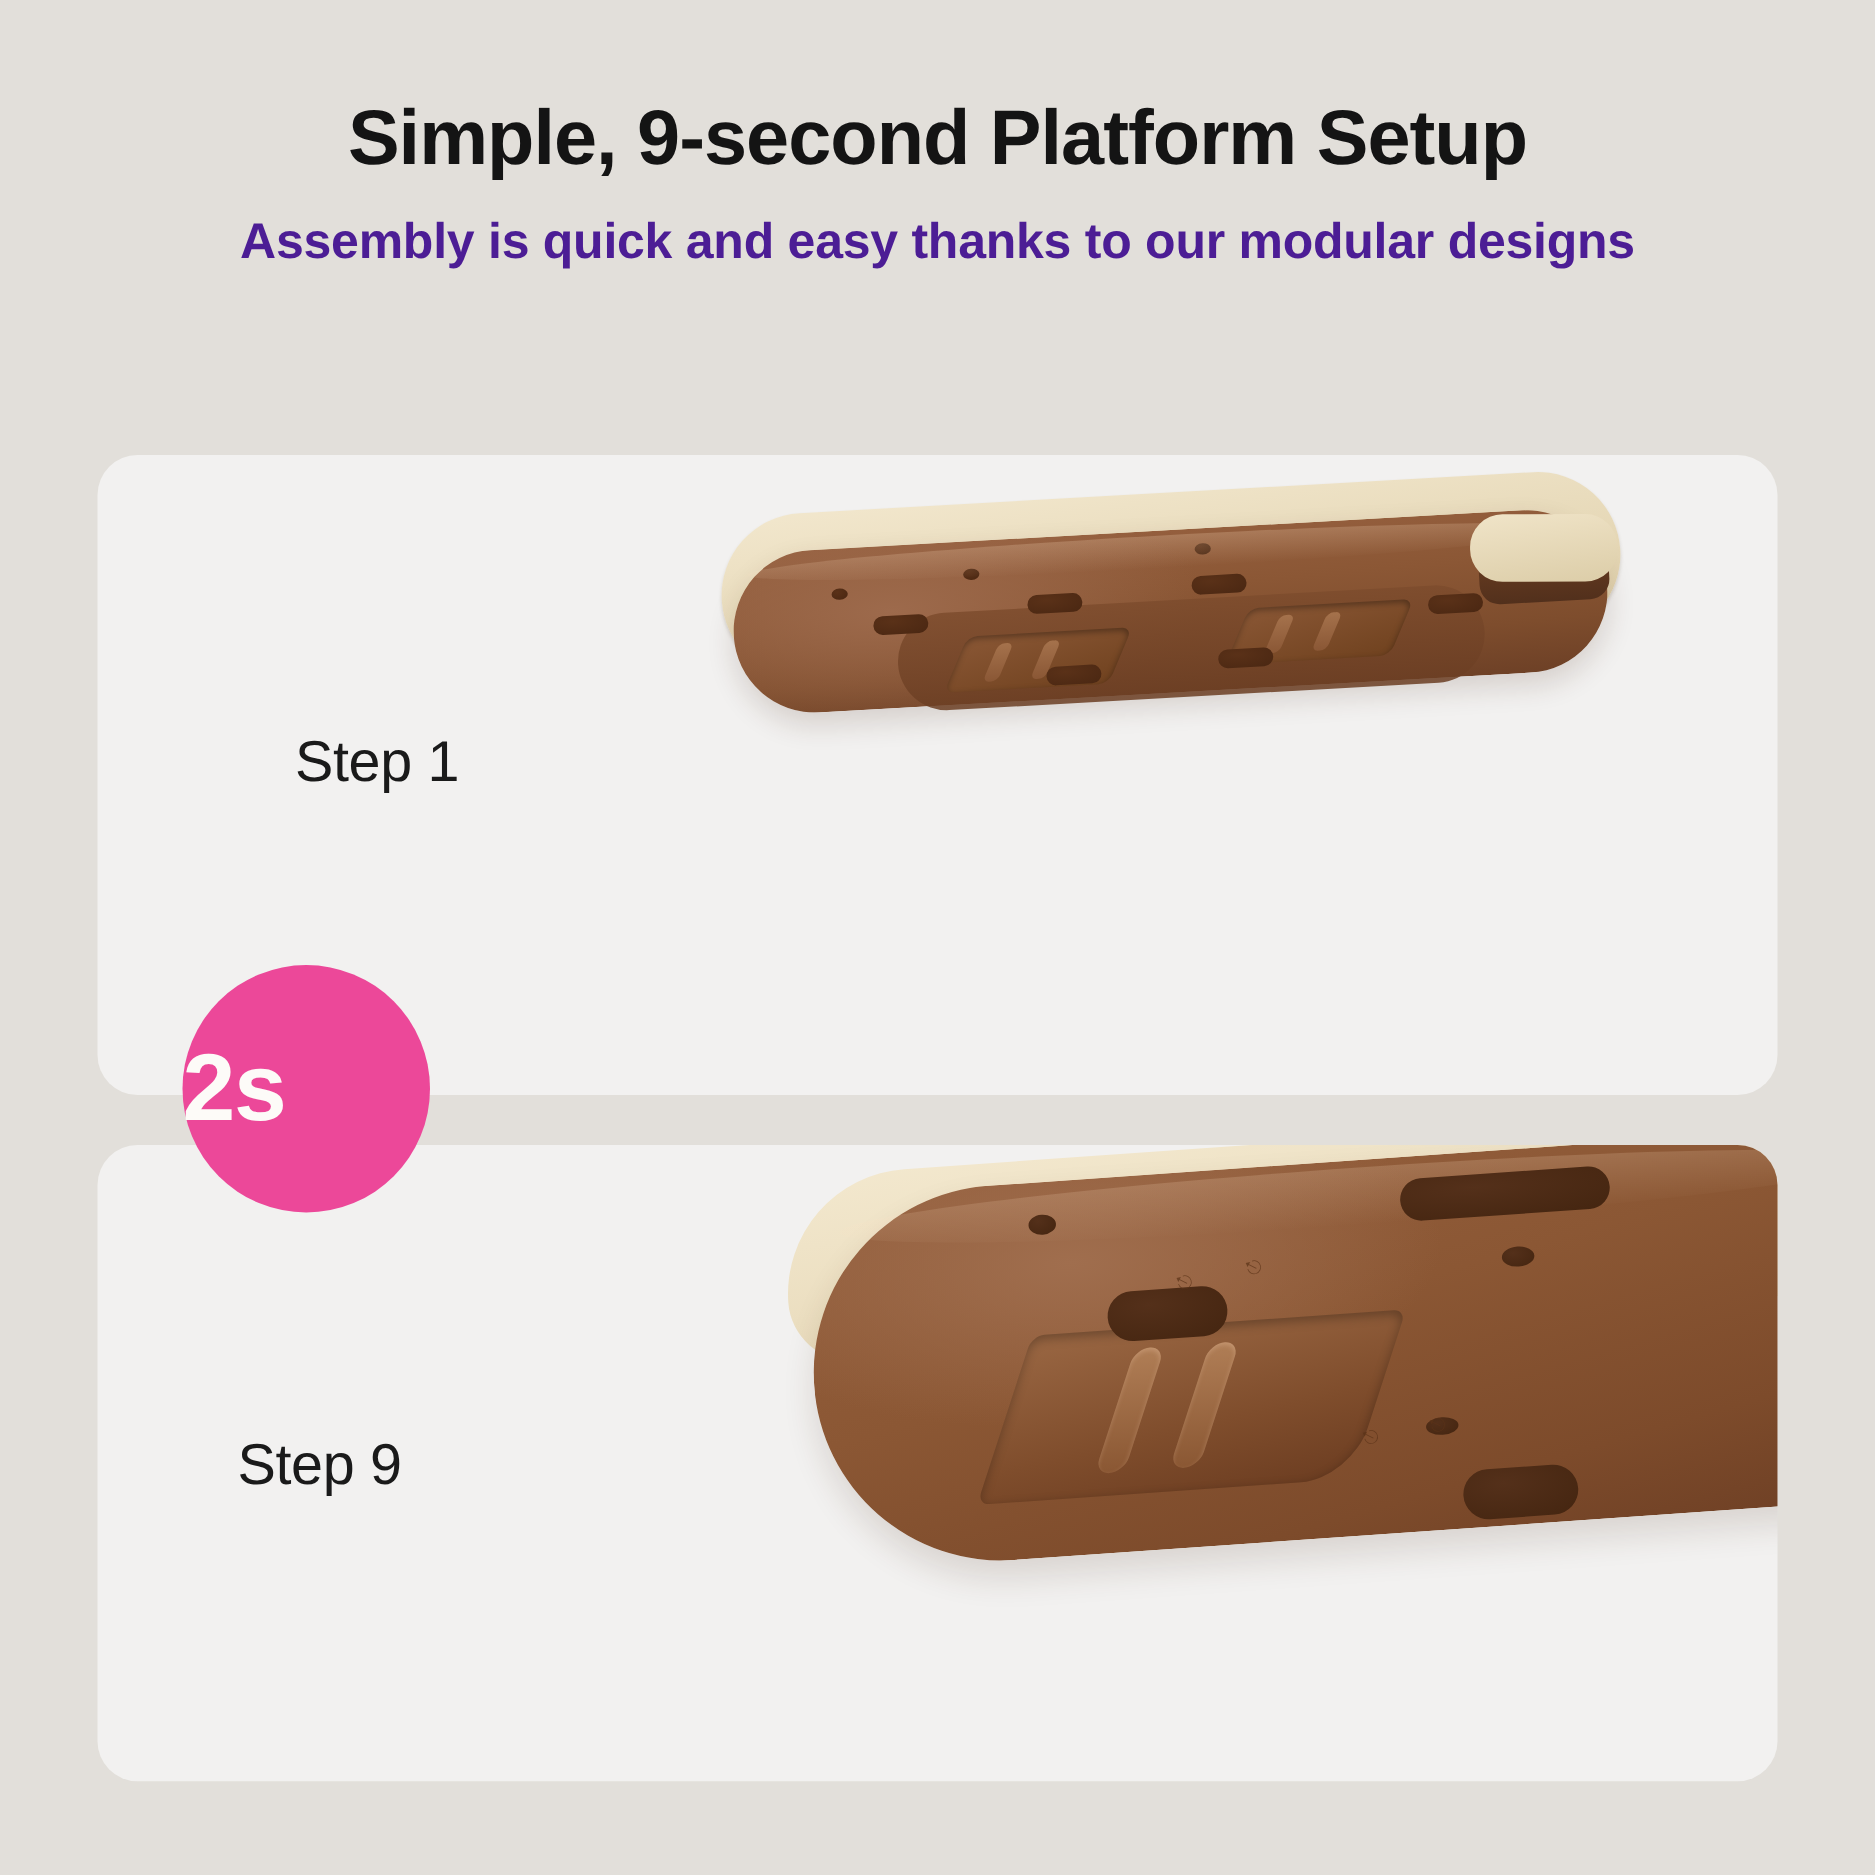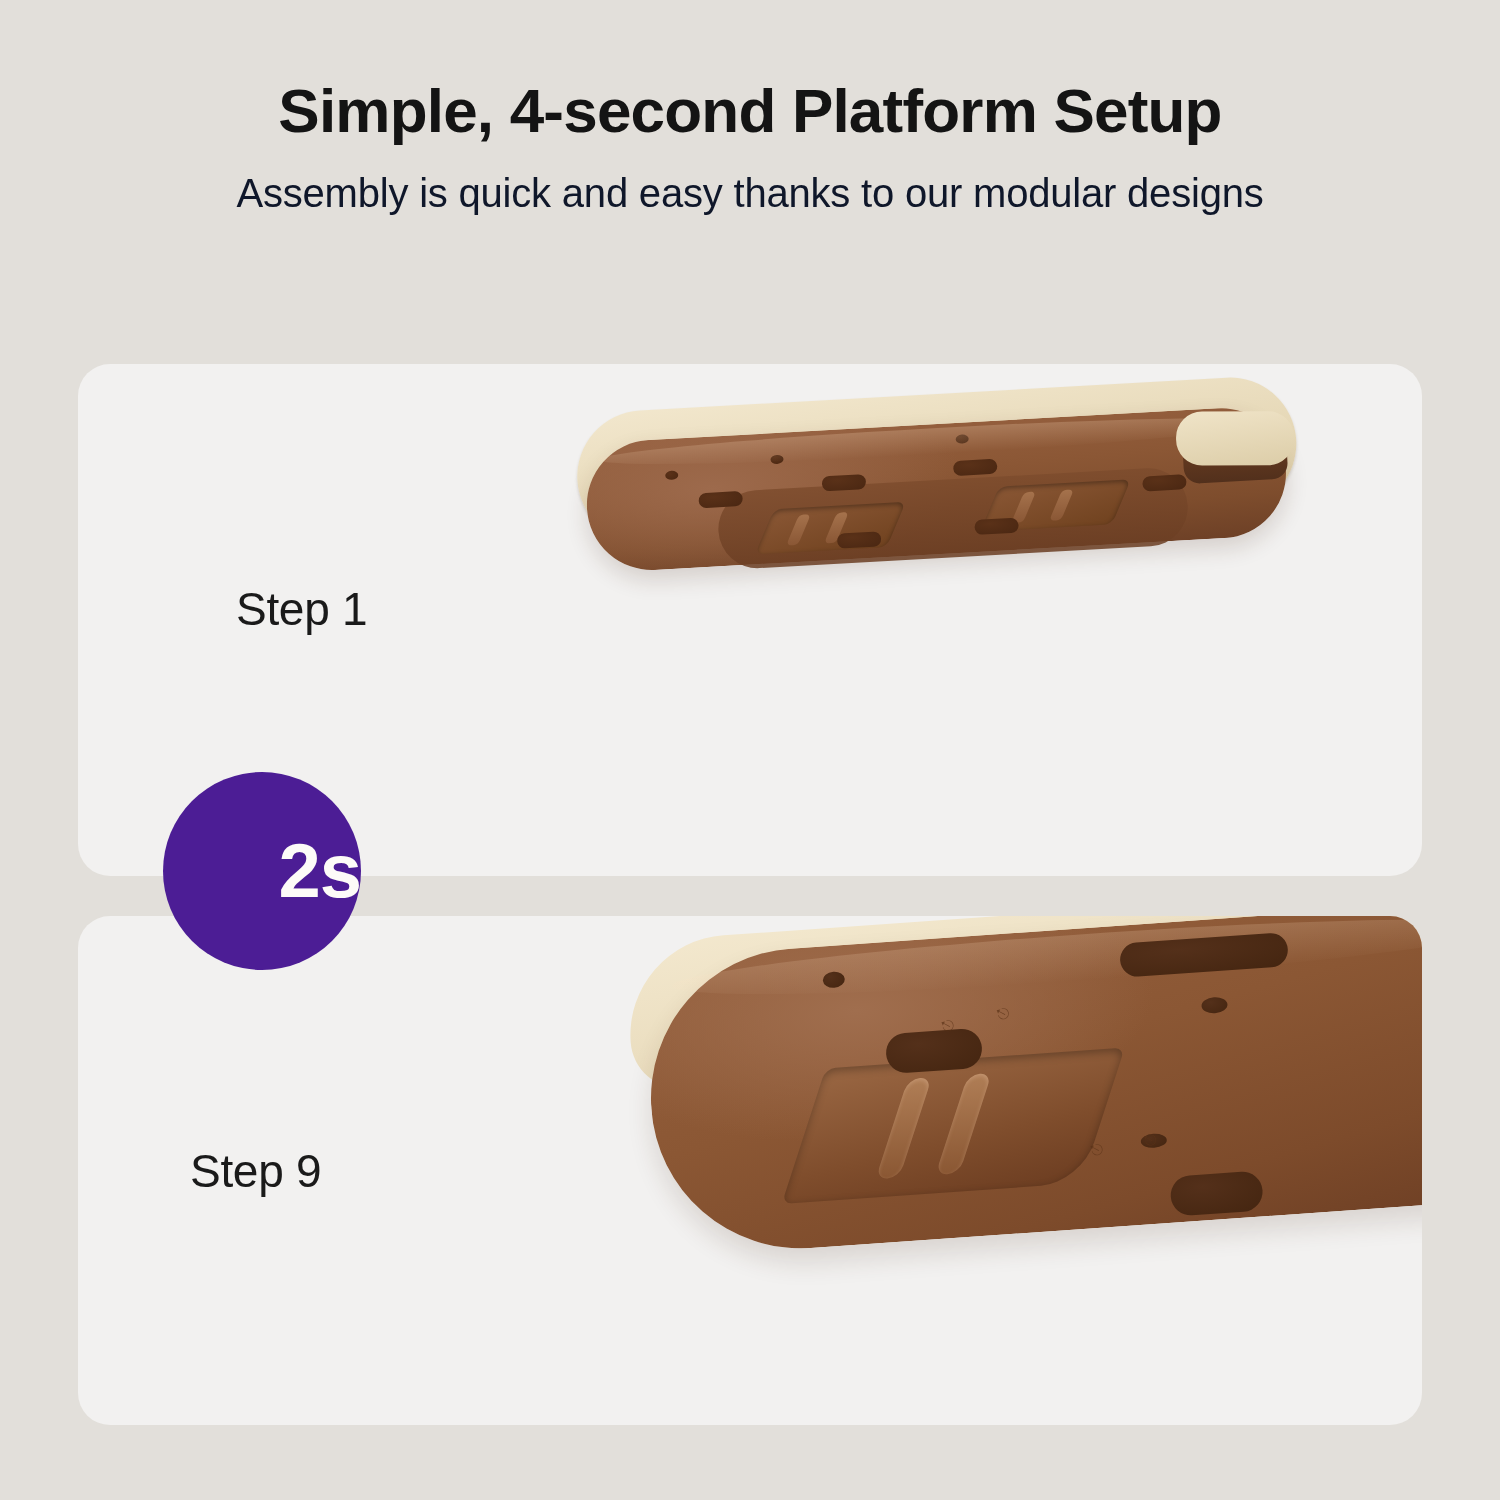--- a/index.html
+++ b/index.html
@@ -27,22 +27,22 @@
   .title {
     font-size: 62px;
     font-weight: 700;
     color: #141414;
     letter-spacing: -0.8px;
     line-height: 1.05;
   }
   .subtitle {
     margin-top: 28px;
     font-size: 40px;
-    font-weight: 400;
-    color: #0f172a;
+    font-weight: 700;
+    color: #4c1d95;
     letter-spacing: -0.2px;
   }
 
   
   .panel {
     position: absolute;
     left: 78px;
     width: 1344px;
     background: #f2f1f0;
     border-radius: 32px;
@@ -58,30 +58,30 @@
     color: #1a1a1a;
     letter-spacing: -0.3px;
     z-index: 30;
   }
   .step-label-1 { left: 112px; top: 218px; margin-left: 46px; }
   .step-label-2 { left: 112px; top: 228px; }
 
   
   .badge-2s {
     position: absolute;
-    left: 163px;
+    left: 146px;
     top: 772px;
     width: 198px;
     height: 198px;
     border-radius: 50%;
-    background: #4c1d95;
+    background: #ec4899;
     z-index: 60;
     display: flex;
     align-items: center;
-    justify-content: flex-end;
+    justify-content: flex-start;
   }
   .badge-2s span {
     color: #fdfbf8;
     font-size: 76px;
     font-weight: 700;
     letter-spacing: -1px;
     line-height: 1;
   }
 
   
@@ -253,21 +253,21 @@
     font-size: 15px;
     opacity: .7;
     z-index: 6;
     font-family: "Liberation Serif", serif;
   }
 </style>
 </head>
 <body>
 
 <div class="header">
-  <div class="title">Simple, 4-second Platform Setup</div>
+  <div class="title">Simple, 9-second Platform Setup</div>
   <div class="subtitle">Assembly is quick and easy thanks to our modular designs</div>
 </div>
 
 <div class="panel panel-step1">
 
   <div class="step-label step-label-1">Step 1</div>
 
   <div class="s1-stage">
 
     <div class="s1-board">

